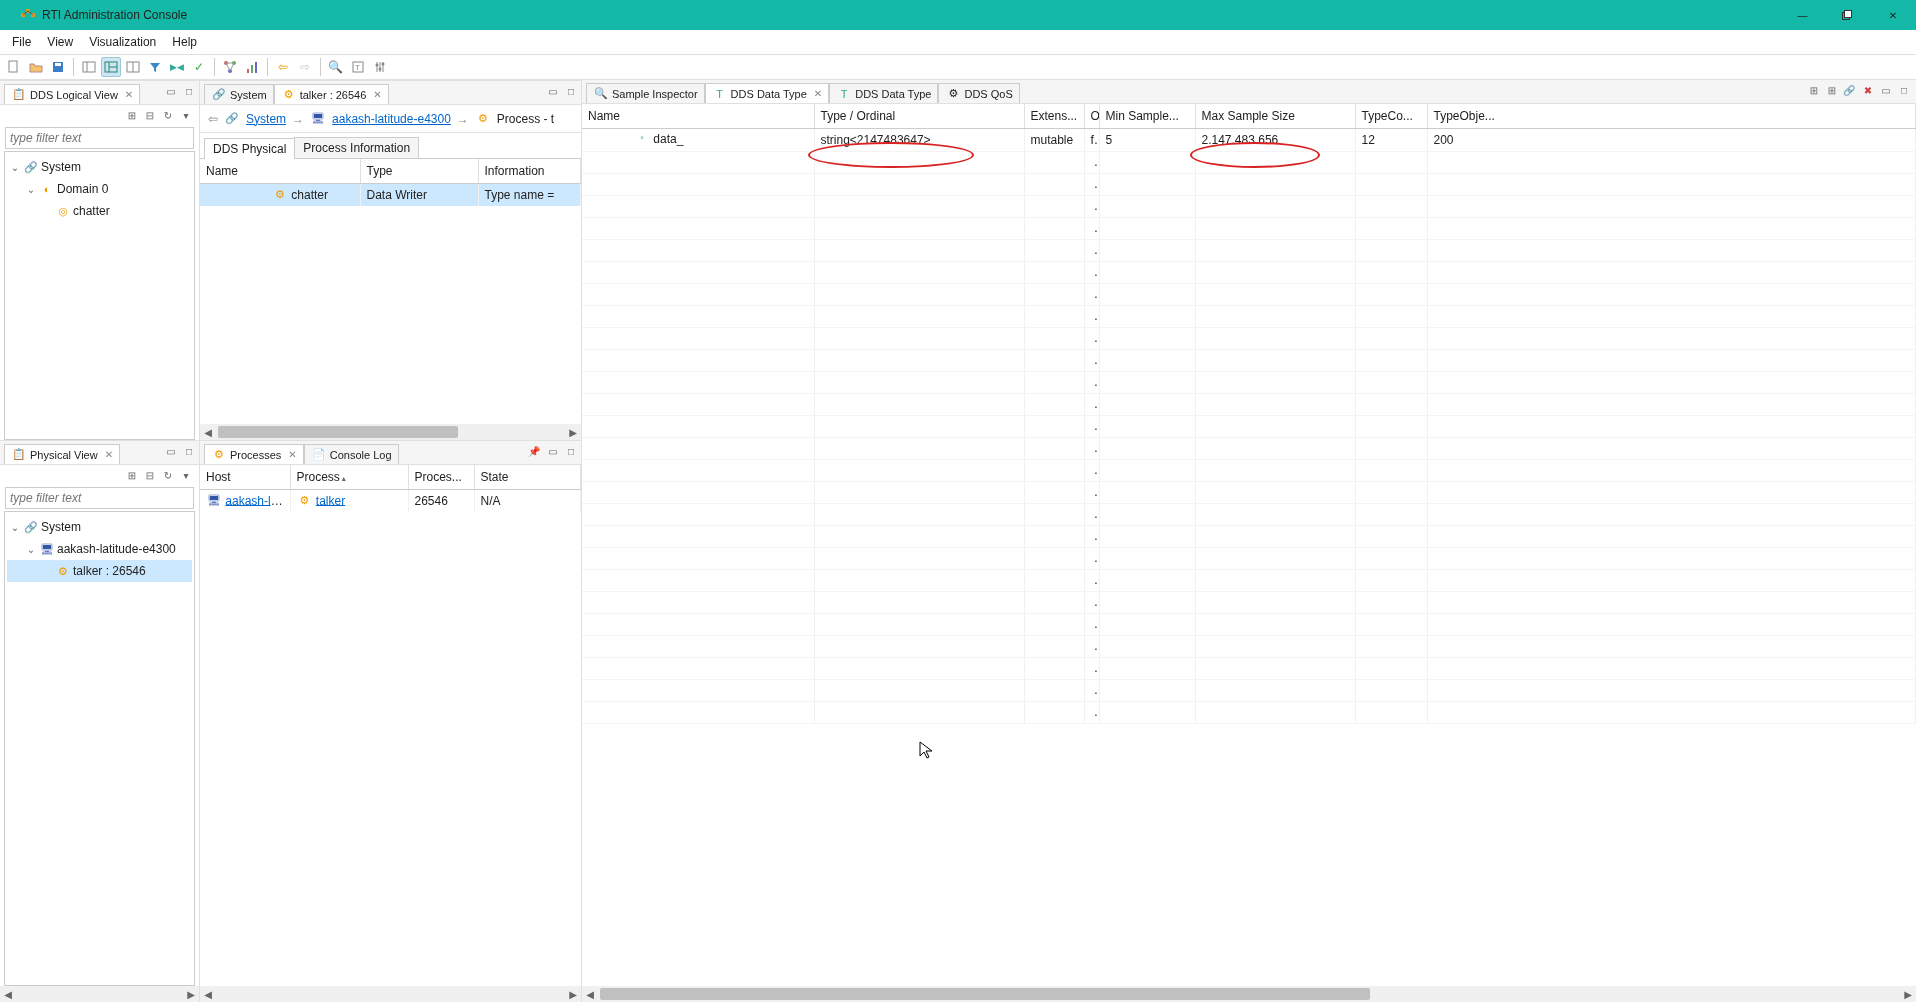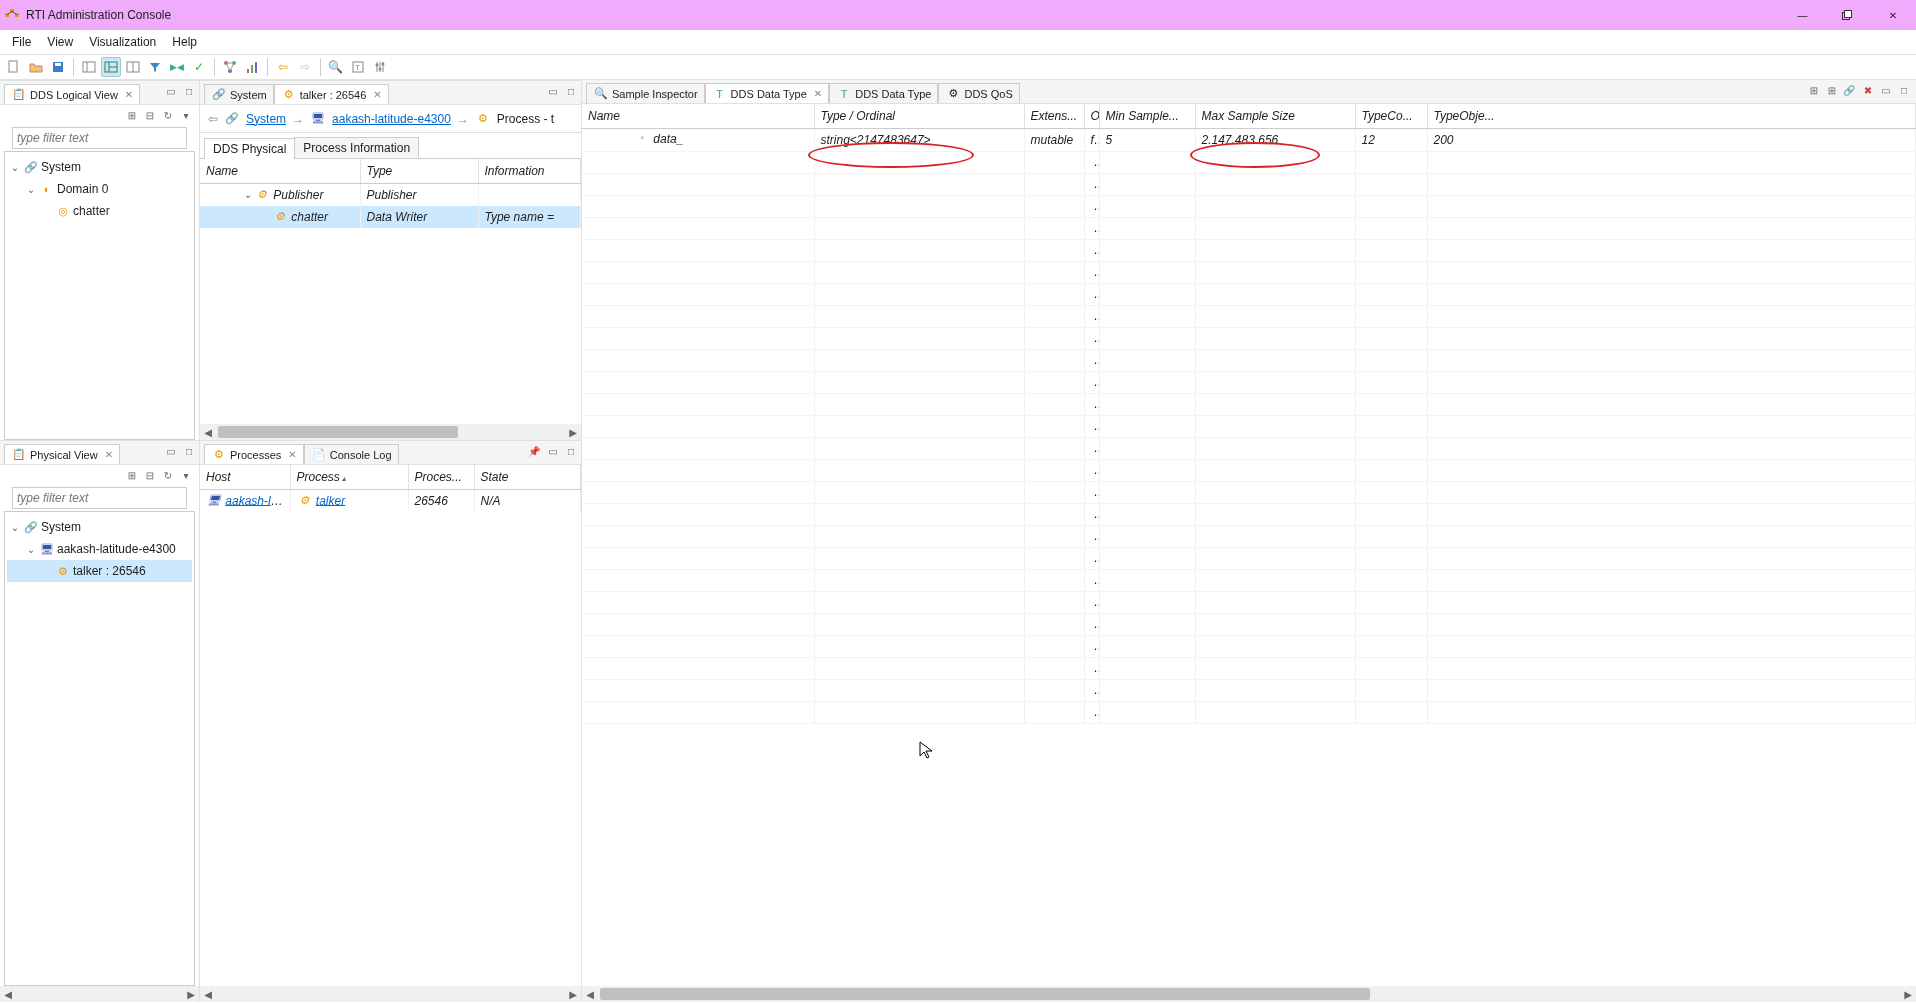--- a/index.html
+++ b/index.html
@@ -1,50 +1,50 @@
 <!DOCTYPE html>
 <html><head>
 <meta charset="utf-8">
 <style>
 * { box-sizing: border-box; margin: 0; padding: 0; }
 body { font-family: "Segoe UI", Tahoma, sans-serif; font-size: 12px; color: #222; background: #fff; overflow: hidden; width: 1916px; height: 1004px; }
-.titlebar { height: 30px; display: flex; align-items: center; padding: 0 4px; background: #f0abfc; position: relative; }
+.titlebar { height: 30px; display: flex; align-items: center; padding: 0 20px; background: #14b8a6; position: relative; }
 .titlebar .app-icon { width: 16px; height: 16px; margin-right: 6px; display: inline-block; }
 .titlebar .title { font-size: 12px; }
 .titlebar .win-controls { position: absolute; right: 0; top: 0; display: flex; }
 .titlebar .win-controls div { width: 46px; height: 30px; display: flex; align-items: center; justify-content: center; font-size: 10px; font-family: "Segoe MDL2 Assets", sans-serif; }
 .menubar { height: 24px; display: flex; align-items: center; padding: 0 4px; background: #fff; }
 .menubar span { padding: 3px 8px; cursor: default; }
 .toolbar { height: 26px; display: flex; align-items: center; padding: 0 4px; background: #fff; border-top: 1px solid #e0e0e0; border-bottom: 1px solid #e0e0e0; gap: 2px; }
 .toolbar .tb-btn { width: 20px; height: 20px; display: flex; align-items: center; justify-content: center; border-radius: 2px; }
 .toolbar .tb-sep { width: 1px; height: 18px; background: #ccc; margin: 0 3px; }
 .stage { display: flex; height: calc(100% - 82px); }
 .col-left { width: 200px; display: flex; flex-direction: column; border-right: 1px solid #e0e0e0; }
 .col-mid { width: 382px; display: flex; flex-direction: column; border-right: 1px solid #e0e0e0; }
 .col-right { flex: 1; display: flex; flex-direction: column; position: relative; }
 .panel { display: flex; flex-direction: column; border-top: 1px solid #e0e0e0; }
 .panel-header { height: 24px; display: flex; align-items: center; background: #f5f5f5; border-bottom: 1px solid #e0e0e0; padding: 0 4px; position: relative; }
 .view-tab { background: #fff; border: 1px solid #ccc; border-bottom: none; padding: 2px 6px; font-size: 11px; display: flex; align-items: center; gap: 3px; height: 20px; margin-top: 3px; }
 .view-tab .x { color: #888; margin-left: 4px; font-size: 10px; }
 .hdr-tools { position: absolute; right: 2px; top: 2px; display: flex; gap: 2px; align-items: center; }
 .hdr-tools .hb { width: 16px; height: 16px; display: flex; align-items: center; justify-content: center; font-size: 10px; color: #666; }
-.filter-row { padding: 2px 12px; }
+.filter-row { padding: 2px 5px; }
 .filter-input { width: 100%; border: 1px solid #ccc; padding: 3px 4px; color: #888; font-size: 12px; font-style: italic; }
 .tree { padding: 4px 2px; overflow: auto; flex: 1; }
 .tree-row { display: flex; align-items: center; height: 22px; padding: 0 2px; gap: 2px; white-space: nowrap; }
 .tree-row.sel { background: #cce8ff; }
 .tw { display: inline-block; width: 12px; text-align: center; color: #666; font-size: 10px; }
 .icon { width: 16px; height: 16px; display: inline-flex; align-items: center; justify-content: center; font-size: 11px; }
 .breadcrumb { height: 28px; display: flex; align-items: center; padding: 0 8px; gap: 6px; border-bottom: 1px solid #e0e0e0; font-size: 12px; }
 .breadcrumb a { color: #0066cc; text-decoration: underline; }
 .breadcrumb .sep { color: #888; }
 .subtabs { height: 26px; display: flex; align-items: flex-end; border-bottom: 1px solid #ccc; padding: 0 4px; }
 .subtab { border: 1px solid #ccc; border-bottom: none; padding: 3px 8px; background: #f5f5f5; margin-right: -1px; font-size: 12px; }
 .subtab.active { background: #fff; position: relative; top: 1px; }
-.table-container { flex: 1; overflow: hidden; position: relative; font-style: italic; }
+.table-container { flex: 1; overflow: hidden; position: relative; }
 table.data { width: 100%; border-collapse: collapse; table-layout: fixed; }
 table.data th { text-align: left; font-weight: normal; padding: 4px 6px; border-right: 1px solid #e0e0e0; border-bottom: 1px solid #ccc; background: #fff; font-size: 12px; height: 24px; overflow: hidden; text-overflow: ellipsis; white-space: nowrap; }
 table.data td { padding: 3px 6px; border-right: 1px solid #f0f0f0; height: 22px; font-size: 12px; overflow: hidden; text-overflow: ellipsis; white-space: nowrap; }
 table.data tr.sel td { background: #cce8ff !important; }
 .scroll-track-h { height: 16px; background: #f0f0f0; display: flex; align-items: center; }
 .scroll-track-h .arrow { width: 16px; text-align: center; color: #666; font-size: 10px; }
 .scroll-track-h .thumb { height: 12px; background: #c0c0c0; border-radius: 2px; }
 .red-ellipse { position: absolute; border: 2px solid #d92222; border-radius: 50%; pointer-events: none; }
 .mini-toolbar-row { height: 20px; display: flex; align-items: center; justify-content: flex-end; padding: 0 6px; gap: 4px; }
 .mini-toolbar-row .mb { width: 14px; height: 14px; font-size: 10px; color: #666; display: inline-flex; align-items: center; justify-content: center; }
@@ -298,25 +298,20 @@
               <col>
             </colgroup>
           <thead>
               <tr>
             <th>Name</th>
             <th>Type</th>
             <th>Information</th>
           </tr>
             </thead>
           <tbody id="entities-body">
-              <tr>
-                <td style="padding-left: 42px;"><span class="tw">⌄</span><span class="icon" style="color:#e90;">⚙</span> <span>Publisher</span></td>
-                <td>Publisher</td>
-                <td></td>
-              </tr>
               <tr class="sel">
                 <td style="padding-left: 60px;"><span class="tw"></span><span class="icon" style="color:#e90;">⚙</span> <span>chatter</span></td>
                 <td>Data Writer</td>
                 <td>Type name =</td>
               </tr>
             </tbody>
         </table>
       </div>
       <div class="scroll-track-h">
         <div class="arrow">◀</div>

